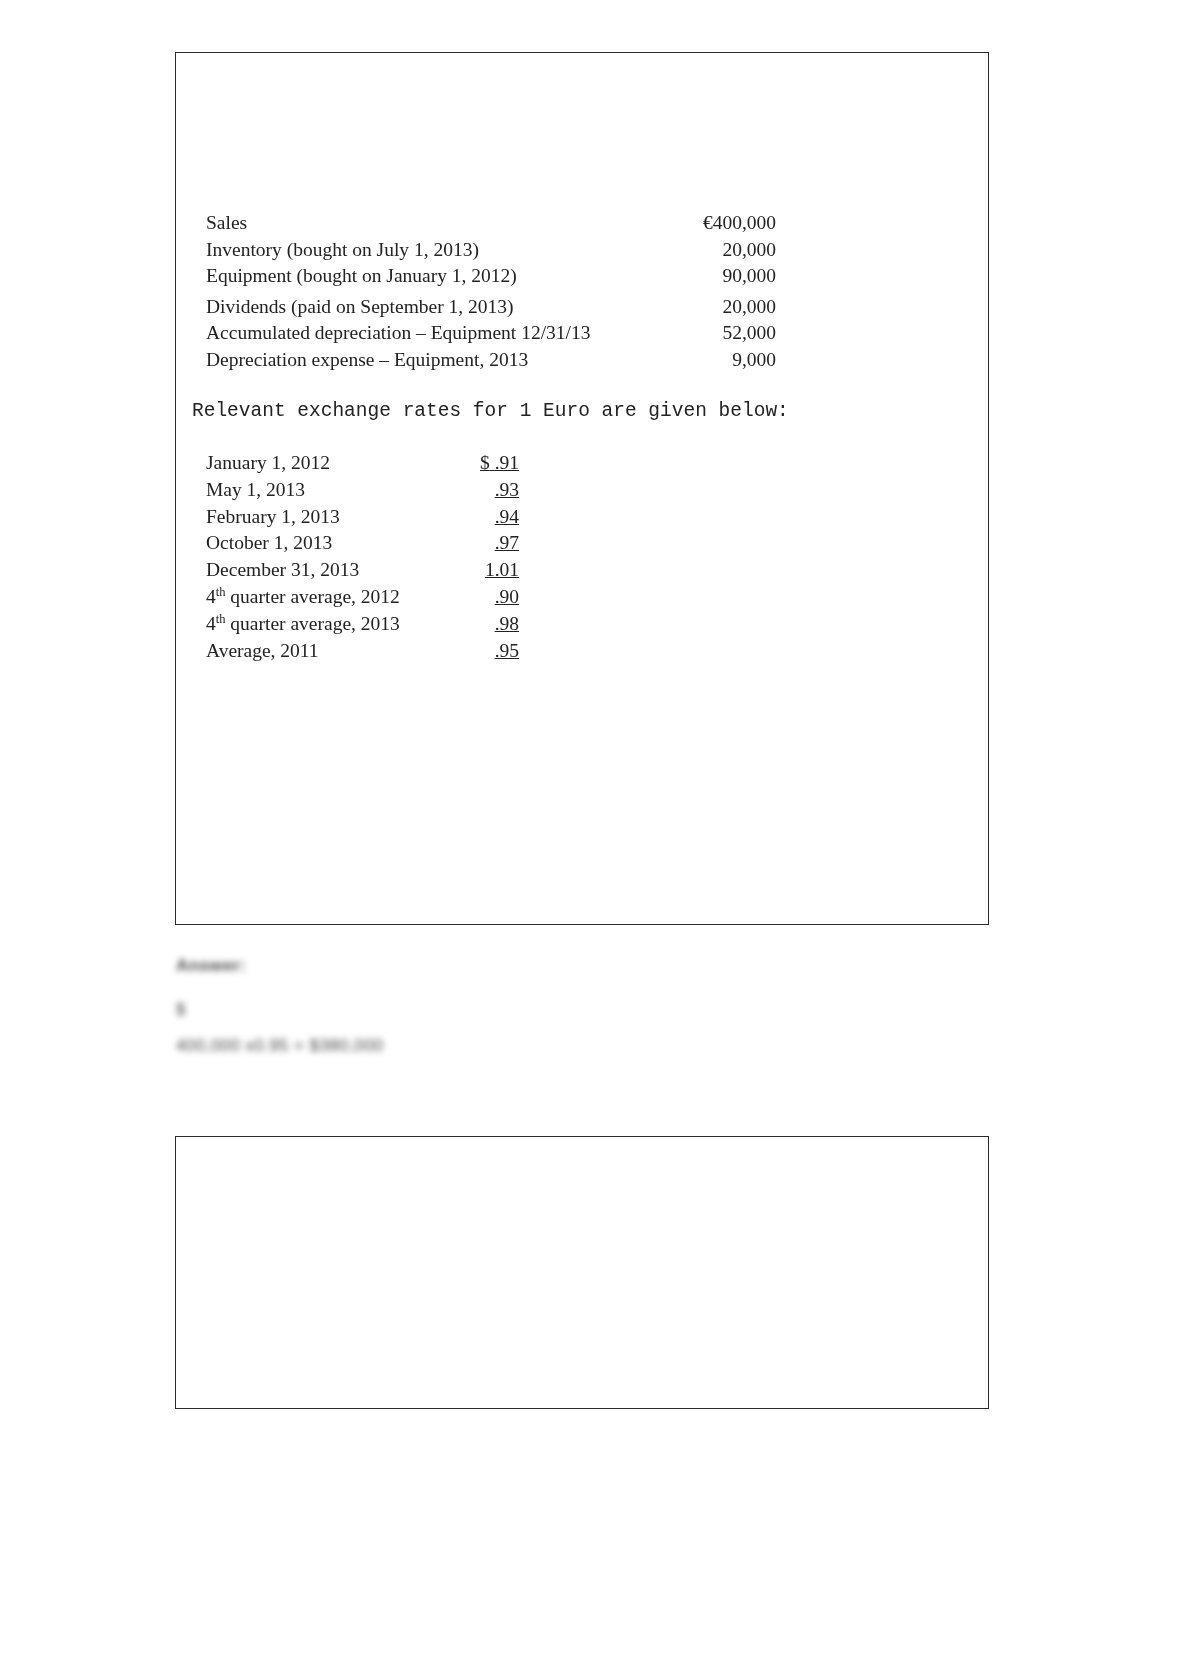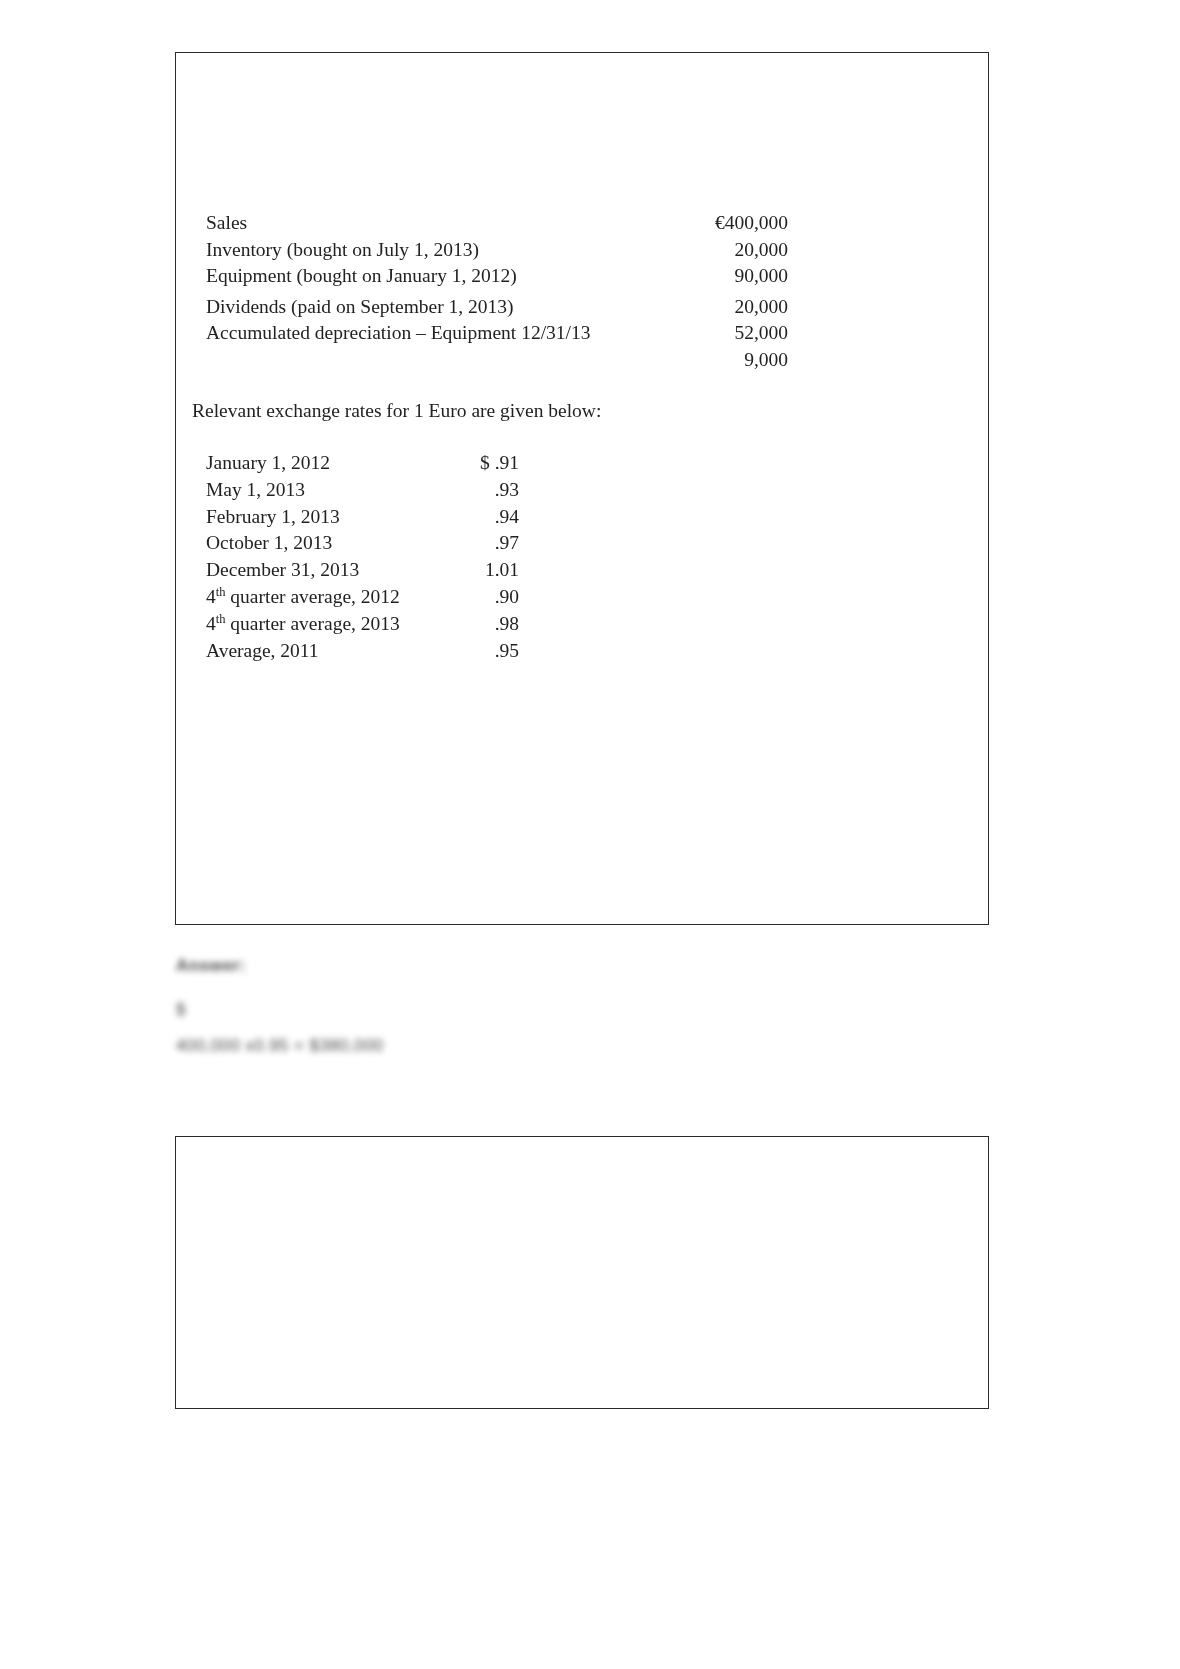--- a/index.html
+++ b/index.html
@@ -61,35 +61,36 @@
     position: relative;
     height: 26.5px;
     white-space: nowrap;
   }
   .fin-label {
     display: inline-block;
     margin-left: 14px;
   }
   .fin-amount {
     position: absolute;
-    right: 4px;
+    right: 16px;
     top: 0;
     text-align: right;
   }
   .fin-row.gap-below { margin-bottom: 4px; }
 
   
   .rates-intro {
     position: absolute;
     left: 192px;
     top: 398px;
     font-size: 19.5px;
     line-height: 26px;
     color: #222;
     white-space: nowrap;
+    font-family: Liberation Mono, monospace;
   }
 
   
   .rates-block {
     position: absolute;
     left: 192px;
     top: 450px;
     width: 330px;
     font-size: 19.5px;
     line-height: 26.8px;
@@ -107,20 +108,21 @@
     vertical-align: super;
     line-height: 0;
     text-align: right;
   }
   .rate-val {
     position: absolute;
     left: 255px;
     top: 0;
     text-align: right;
     width: 58px;
+    text-decoration: underline;
   }
   .rate-val.with-dollar { left: 240px; width: 73px; }
 
   
   .blur-line {
     position: absolute;
     color: #4a4a4a;
     font-size: 17px;
     font-family: "Liberation Sans", sans-serif;
     filter: blur(3.4px);
@@ -162,20 +164,21 @@
       <span class="fin-label">Dividends (paid on September 1, 2013)</span>
       <span class="fin-amount">20,000</span>
     </div>
 
     <div class="fin-row">
       <span class="fin-label">Accumulated depreciation – Equipment 12/31/13</span>
       <span class="fin-amount">52,000</span>
     </div>
 
     <div class="fin-row">
+      <span class="fin-label">Depreciation expense – Equipment, 2013</span>
       <span class="fin-amount">9,000</span>
     </div>
 
   </div>
 
   <div class="rates-intro">Relevant exchange rates for 1 Euro are given below:</div>
 
   <div class="rates-block">
 
     <div class="rate-row">

